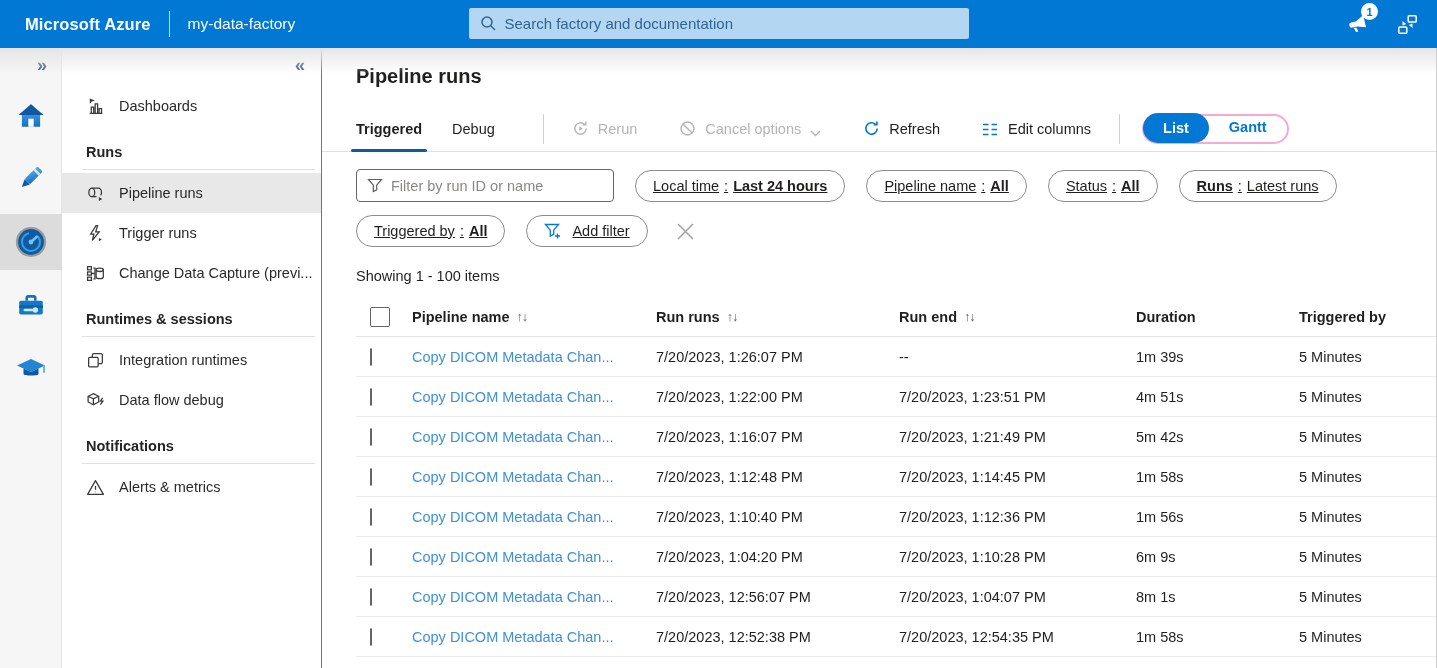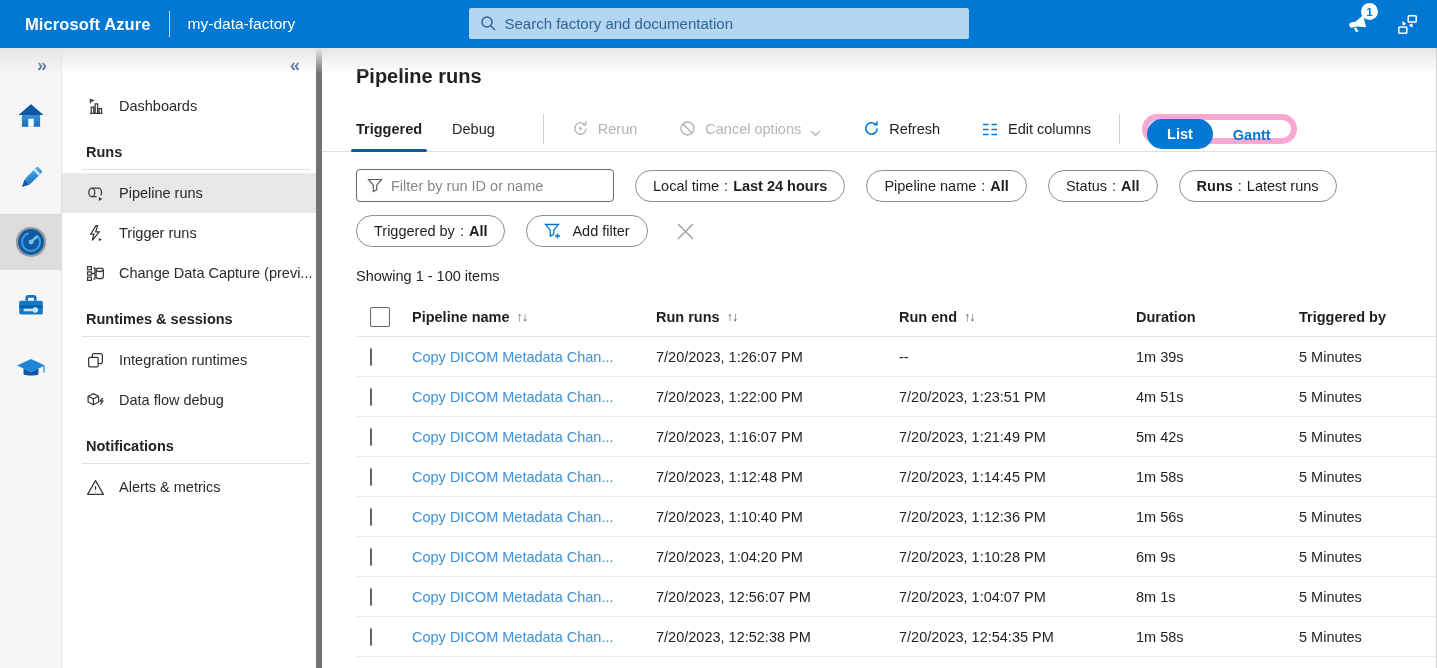--- a/index.html
+++ b/index.html
@@ -26,55 +26,55 @@
 
   
   .rail { width: 62px; background: #f6f6f6; border-right: 1px solid #e4e4e4; display: flex; flex-direction: column; align-items: center; flex: 0 0 auto; }
   .rail-expand { align-self: flex-end; margin: 8px 14px 0 0; color: #32508e; font-size: 18px; font-weight: 700; cursor: pointer; line-height: 1; }
   .rail-item { width: 62px; height: 52px; display: flex; align-items: center; justify-content: center; cursor: pointer; }
   .rail-item + .rail-item { margin-top: 10px; }
   .rail-item.first { margin-top: 16px; }
   .rail-item.active { background: #dcdcdc; height: 56px; }
 
   
-  .sidebar { width: 260px; flex: 0 0 auto; border-right: 6px solid #737373; position: relative; background: #fff; }
+  .sidebar { width: 260px; flex: 0 0 auto; border-right: 1px solid #737373; position: relative; background: #fff; }
   .side-collapse { position: absolute; top: 8px; right: 16px; color: #32508e; font-size: 18px; font-weight: 700; cursor: pointer; line-height: 1; }
   .side-item { height: 40px; display: flex; align-items: center; padding-left: 24px; gap: 14px; font-size: 14.5px; color: #2b2a29; cursor: pointer; white-space: nowrap; overflow: hidden; }
   .side-item.first { margin-top: 38px; }
   .side-item.active { background: #e8e8e8; }
   .side-item svg { flex: 0 0 auto; }
   .side-header { font-size: 14.5px; font-weight: 700; color: #252423; padding: 18px 0 9px 24px; }
   .side-divider { height: 1px; background: #e1dfdd; margin: 0 6px 3px 20px; }
 
   
   .main { flex: 1; position: relative; background: #fff; overflow: hidden; }
   .main-title { font-size: 20px; font-weight: 600; color: #201f1e; padding: 17px 0 0 34px; height: 58px; }
 
   .toolbar { display: flex; align-items: center; height: 46px; border-bottom: 1px solid #e1dfdd; padding-left: 34px; }
   .tab { font-size: 14.5px; color: #201f1e; margin-right: 30px; position: relative; height: 46px; display: flex; align-items: center; cursor: pointer; }
   .tab.active { font-weight: 600; }
   .tab.active::after { content: ""; position: absolute; left: -5px; right: -5px; bottom: 0; height: 3px; background: #0d5c9e; border-radius: 2px; }
   .v-divider { width: 1px; height: 30px; background: #d2d0ce; margin: 0 28px 0 18px; }
   .tbtn { display: flex; align-items: flex-end; gap: 9px; font-size: 14.5px; color: #201f1e; margin-right: 42px; cursor: pointer; white-space: nowrap; }
   .tbtn.disabled { color: #b6b4b2; cursor: default; }
-  .toggle { display: flex; align-items: flex-start; border: 6px solid #f9a8d4; border-radius: 16px; height: 30px; background: #fff; }
+  .toggle { display: flex; align-items: flex-end; border: 2px solid #f9a8d4; border-radius: 16px; height: 30px; background: #fff; }
   .toggle-seg { font-size: 14.5px; font-weight: 700; padding: 0 20px; height: 30px; display: flex; align-items: center; cursor: pointer; }
   .toggle-seg.selected { background: #0078d4; color: #fff; border-radius: 15px; margin: -1px 0 -1px -1px; }
   .toggle-seg.unselected { color: #0078d4; }
 
   
   .filters { padding-left: 34px; }
   .filter-row { display: flex; align-items: center; gap: 21px; }
   .filter-row.r1 { margin-top: 17px; }
   .filter-row.r2 { margin-top: 13px; }
   .filter-input { width: 258px; height: 33px; border: 1px solid #69676 ; border: 1px solid #696765; border-radius: 4px; display: flex; align-items: center; background: #fff; }
   .filter-input svg { margin-left: 10px; flex: 0 0 auto; }
   .filter-input input { flex: 1; border: none; outline: none; font-family: "Liberation Sans", sans-serif; font-size: 14.5px; color: #201f1e; padding: 0 8px; background: transparent; }
   .filter-input input::placeholder { color: #8a8886; opacity: 1; }
-  .pill { height: 32px; border: 1px solid #8f8d8b; border-radius: 16px; display: flex; align-items: center; padding: 0 17px; font-size: 14.5px; color: #201f1e; gap: 5px; cursor: pointer; background: #fff; white-space: nowrap; }
+  .pill { height: 32px; border: 1px solid #8f8d8b; border-radius: 16px; display: flex; align-items: center; padding: 0 17px; font-size: 14.5px; color: #201f1e; gap: 5px; cursor: pointer; background: #fff; white-space: nowrap; text-decoration: underline; }
   .pill .pill-value { font-weight: 700; }
   .pill.flip .pill-label { font-weight: 700; }
   .pill.flip .pill-value { font-weight: 400; }
   .pill.addf { gap: 10px; }
   .clear-x { margin-left: 6px; cursor: pointer; display: flex; align-items: center; }
 
   .showing { margin: 21px 0 0 34px; font-size: 14.5px; color: #201f1e; }
 
   
   .table { margin: 13px 0 0 34px; }

